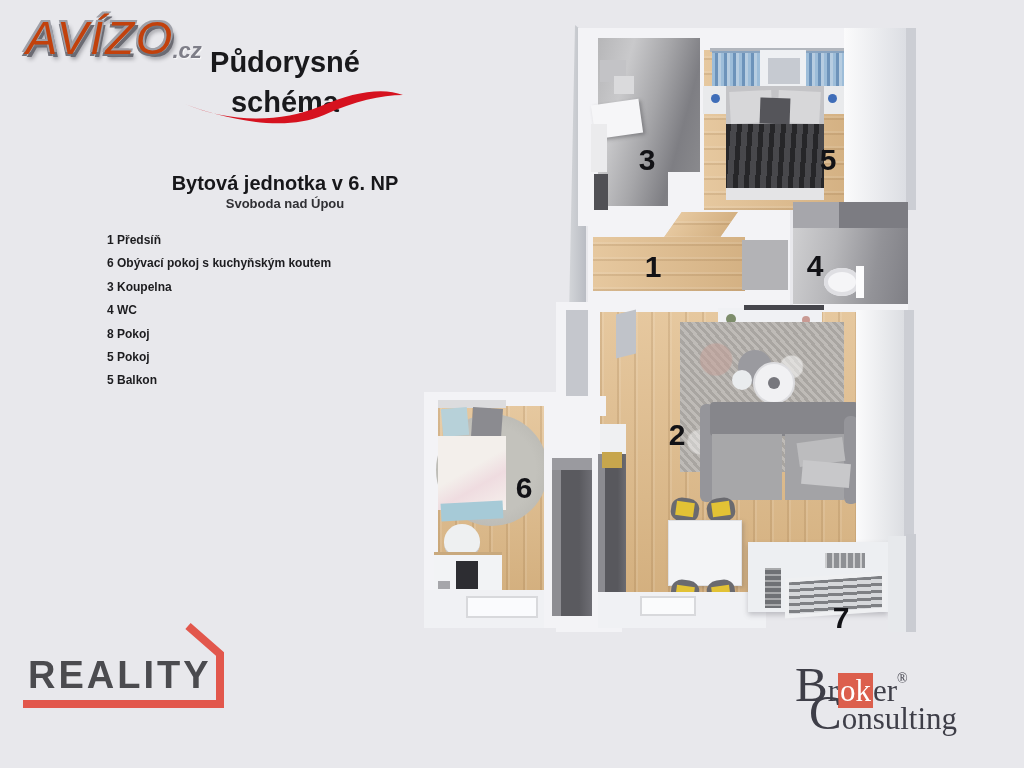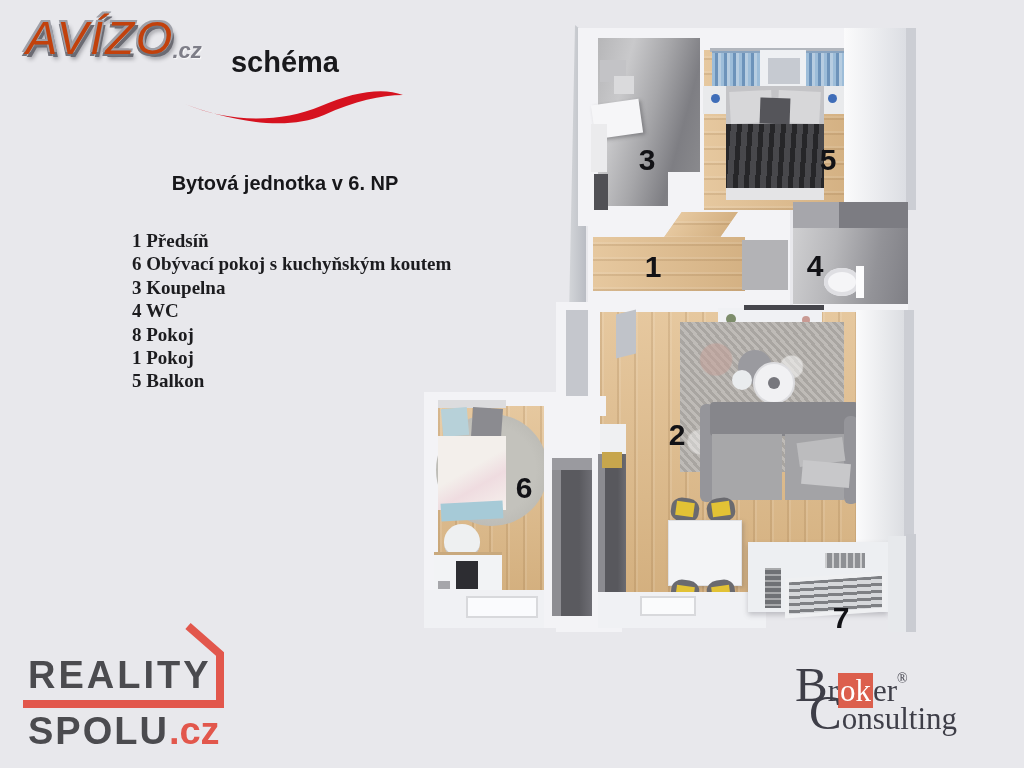--- a/index.html
+++ b/index.html
@@ -19,22 +19,22 @@
 
   .main-title{position:absolute;left:185px;top:42px;width:200px;text-align:center;
     font-weight:700;font-size:29px;line-height:40px;color:#19191c;}
   .swoosh{position:absolute;left:183px;top:86px;}
 
   .unit-head{position:absolute;left:130px;top:172px;width:310px;text-align:center;
     font-weight:700;font-size:20px;color:#17171a;}
   .unit-sub{position:absolute;left:130px;top:196px;width:310px;text-align:center;
     font-weight:700;font-size:13px;color:#303034;}
 
-  .legend{position:absolute;left:132px;top:229px;font-weight:700;font-size:19px;
-    line-height:23.4px;color:#1c1c1f;font-family:Liberation Serif, serif;}
+  .legend{position:absolute;left:107px;top:229px;font-weight:700;font-size:12px;
+    line-height:23.4px;color:#1c1c1f;}
 
   
   .rs{position:absolute;left:20px;top:622px;width:235px;height:142px;}
   .rs-mark{position:absolute;left:0;top:0;}
   .rs-l1{position:absolute;left:8px;top:32px;font-weight:700;font-size:38px;
     letter-spacing:3px;color:#4b4b4f;}
   .rs-l2{position:absolute;left:8px;top:88px;font-weight:700;font-size:38px;
     letter-spacing:2px;color:#4b4b4f;}
   .rs-tld{color:#e2574c;letter-spacing:0;}
 
@@ -71,44 +71,45 @@
 </head>
 <body>
 
 <div class="stage">
 
   <div class="avizo">
     <span class="avizo-main">AVÍZO</span><span class="avizo-tld">.cz</span>
   </div>
 
   <div class="main-title">
+    <div>Půdorysné</div>
     <div>schéma</div>
   </div>
   <svg class="swoosh" width="222" height="38" viewBox="0 0 222 38">
     <path d="M2,18 C45,36 95,38 138,20 C170,6 200,1 220,9 C198,9 172,15 141,29 C100,47 38,32 2,18 Z" fill="#d6121f"></path>
   </svg>
 
   <div class="unit-head">Bytová jednotka v 6. NP</div>
+  <div class="unit-sub">Svoboda nad Úpou</div>
 
   <div class="legend">
     <div>1 Předsíň</div>
     <div>6 Obývací pokoj s kuchyňským koutem</div>
     <div>3 Koupelna</div>
     <div>4 WC</div>
     <div>8 Pokoj</div>
-    <div>1 Pokoj</div>
+    <div>5 Pokoj</div>
     <div>5 Balkon</div>
   </div>
 
   <div class="rs">
     <svg class="rs-mark" width="230" height="100" viewBox="0 0 230 100">
       <polyline points="168,4 200,32 200,82 3,82" fill="none" stroke="#e2574c" stroke-width="8"></polyline>
     </svg>
     <div class="rs-l1">REALITY</div>
-    <div class="rs-l2"><span>SPOLU</span><span class="rs-tld">.cz</span></div>
   </div>
 
   <div class="bc">
     <div class="bc-l1">
       <span class="bc-big">B</span><span>r</span><span class="bc-ok">ok</span><span>er</span><span class="bc-reg">®</span>
     </div>
     <div class="bc-l2">
       <span class="bc-big">C</span><span>onsulting</span>
     </div>
   </div>

